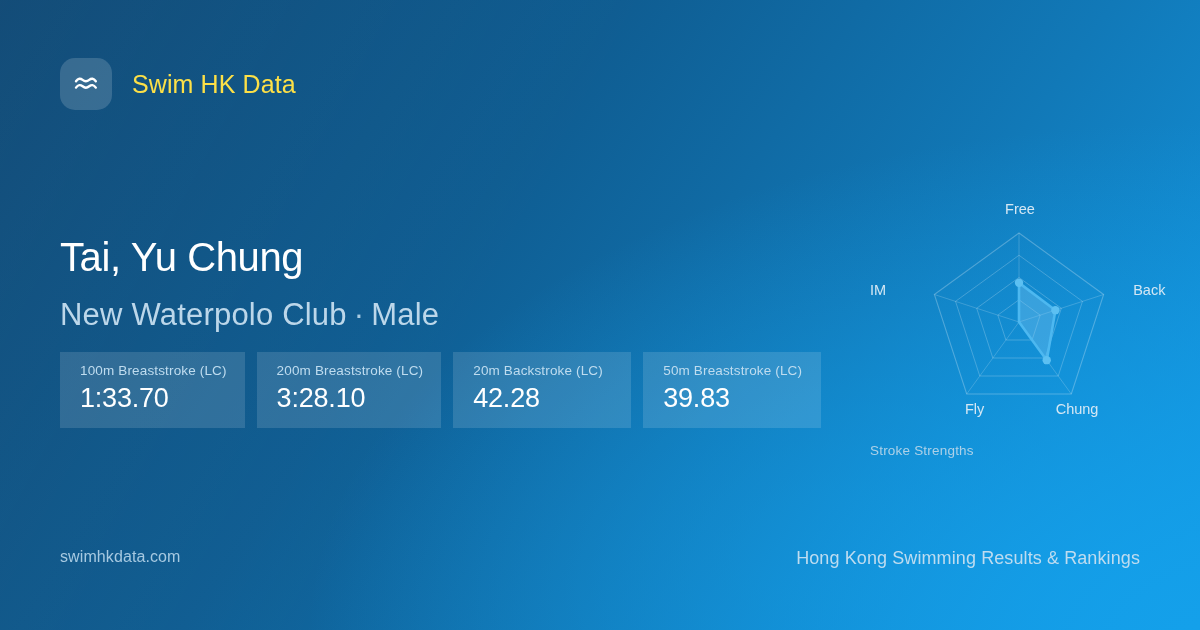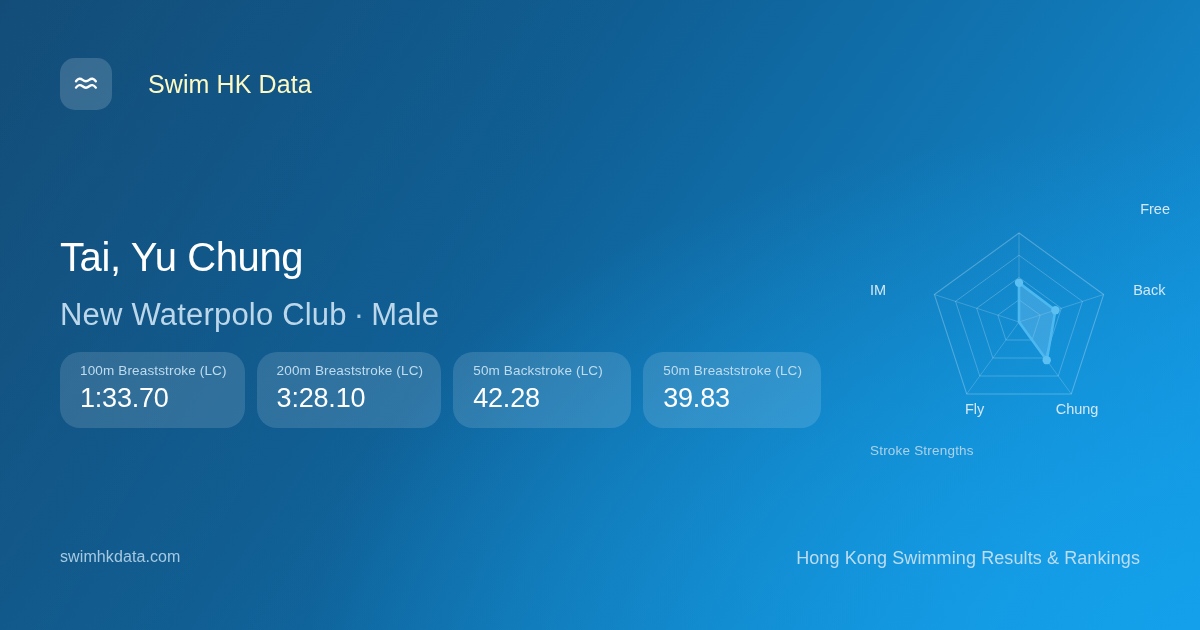--- a/index.html
+++ b/index.html
@@ -28,42 +28,42 @@
     position:absolute; left:60px; top:58px;
     display:flex; align-items:center; gap:20px;
   }
   .logo-mark {
     width:52px; height:52px; border-radius:15px;
     background:rgba(255,255,255,0.16);
     display:flex; align-items:center; justify-content:center;
   }
   .logo-mark svg { display:block; }
   .brand-name {
-    font-size:25px; color:#fef9c3; letter-spacing:0.1px; font-weight:400;margin-left:16px;
+    font-size:25px; color:#fde047; letter-spacing:0.1px; font-weight:400;
   }
 
   
   .athlete-name {
     position:absolute; left:60px; top:224px;
     font-size:40px; line-height:66px; color:#ffffff; font-weight:400;
     letter-spacing:-0.4px; white-space:nowrap;
   }
   .athlete-meta {
     position:absolute; left:60px; top:297px;
     font-size:31px; color:#bcd7ea; letter-spacing:0.2px; white-space:nowrap;
   }
   .athlete-meta .sep { padding:0 7px; color:#a9cbe2; }
 
   
   .cards {
     position:absolute; left:60px; top:352px;
     display:flex; gap:12px;
   }
   .card {
-    height:76px; border-radius:20px;
+    height:76px; border-radius:0;
     background:rgba(255,255,255,0.135);
     padding:11px 18px 0 20px;
     min-width:178px;
   }
   .card-label {
     font-size:13.5px; color:#bfdcef; letter-spacing:0.15px; white-space:nowrap;
   }
   .card-value {
     font-size:27px; color:#ffffff; margin-top:5px; letter-spacing:-0.2px;
     white-space:nowrap;
@@ -117,21 +117,21 @@
   <div class="cards">
     <div class="card">
       <div class="card-label">100m Breaststroke (LC)</div>
       <div class="card-value">1:33.70</div>
     </div>
     <div class="card">
       <div class="card-label">200m Breaststroke (LC)</div>
       <div class="card-value">3:28.10</div>
     </div>
     <div class="card">
-      <div class="card-label">50m Backstroke (LC)</div>
+      <div class="card-label">20m Backstroke (LC)</div>
       <div class="card-value">42.28</div>
     </div>
     <div class="card">
       <div class="card-label">50m Breaststroke (LC)</div>
       <div class="card-value">39.83</div>
     </div>
   </div>
 
   <div class="radar-wrap">
     <svg id="radar-svg" width="300" height="300" viewBox="0 0 300 300">
@@ -142,21 +142,21 @@
         <line x1="149" y1="152" x2="149.00" y2="63.00" stroke="rgba(255,255,255,0.22)" stroke-width="0.85"></line>
         <line x1="149" y1="152" x2="233.64" y2="124.50" stroke="rgba(255,255,255,0.22)" stroke-width="0.85"></line>
         <line x1="149" y1="152" x2="201.31" y2="224.00" stroke="rgba(255,255,255,0.22)" stroke-width="0.85"></line>
         <line x1="149" y1="152" x2="96.69" y2="224.00" stroke="rgba(255,255,255,0.22)" stroke-width="0.85"></line>
         <line x1="149" y1="152" x2="64.36" y2="124.50" stroke="rgba(255,255,255,0.22)" stroke-width="0.85"></line>
         <polygon points="149.00,112.84 185.40,140.17 176.73,190.16 149.00,152.00 149.00,152.00" fill="rgba(125,200,245,0.36)" stroke="#4db8f0" stroke-width="2.6" stroke-linejoin="round"></polygon>
         <circle cx="149.00" cy="112.84" r="4.2" fill="#5cc0f2"></circle>
         <circle cx="185.40" cy="140.17" r="4.2" fill="#5cc0f2"></circle>
         <circle cx="176.73" cy="190.16" r="4.2" fill="#5cc0f2"></circle>
       </svg>
-    <div class="axis-label" id="lbl-free" style="top: 31px; left: 0px; width: 300px; text-align: right;">Free</div>
+    <div class="axis-label" id="lbl-free" style="top: 31px; left: 0px; width: 300px; text-align: center;">Free</div>
     <div class="axis-label" id="lbl-back" style="top: 112.407px; left: 251.155px; margin-left: 12px;">Back</div>
     <div class="axis-label" id="lbl-breast" style="top: 231.239px; left: 185.664px;">Chung</div>
     <div class="axis-label" id="lbl-fly" style="top: 231.239px; left: 0px; width: 114.336px; text-align: right;">Fly</div>
     <div class="axis-label" id="lbl-im" style="top: 112.407px; left: 0px; width: 46.8454px; ">IM</div>
   </div>
   <div class="radar-caption">Stroke Strengths</div>
 
   <div class="footer-left">swimhkdata.com</div>
   <div class="footer-right">Hong Kong Swimming Results &amp; Rankings</div>
 </div>

